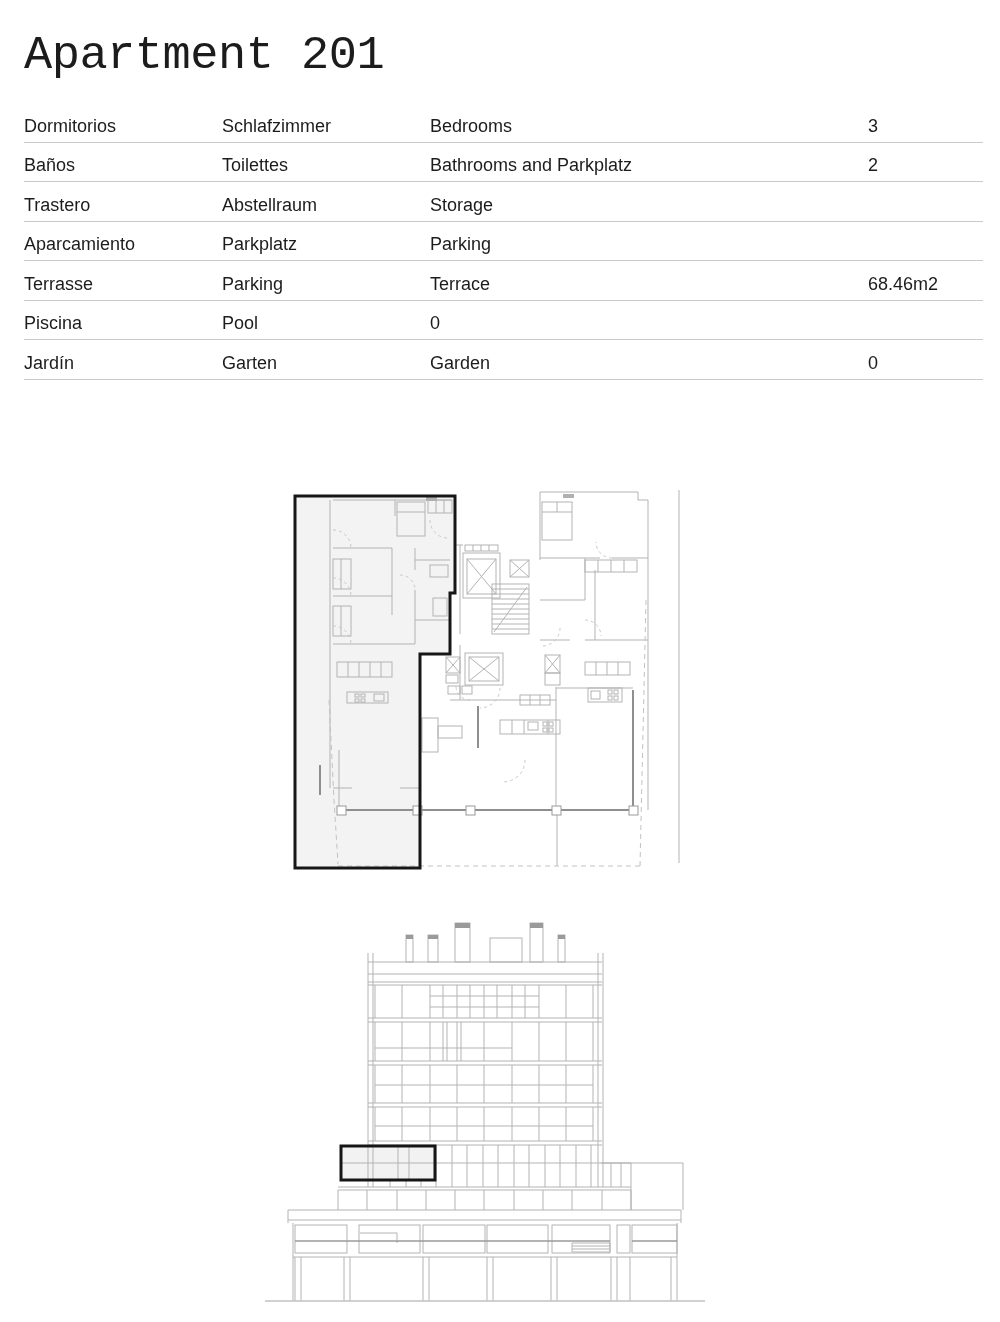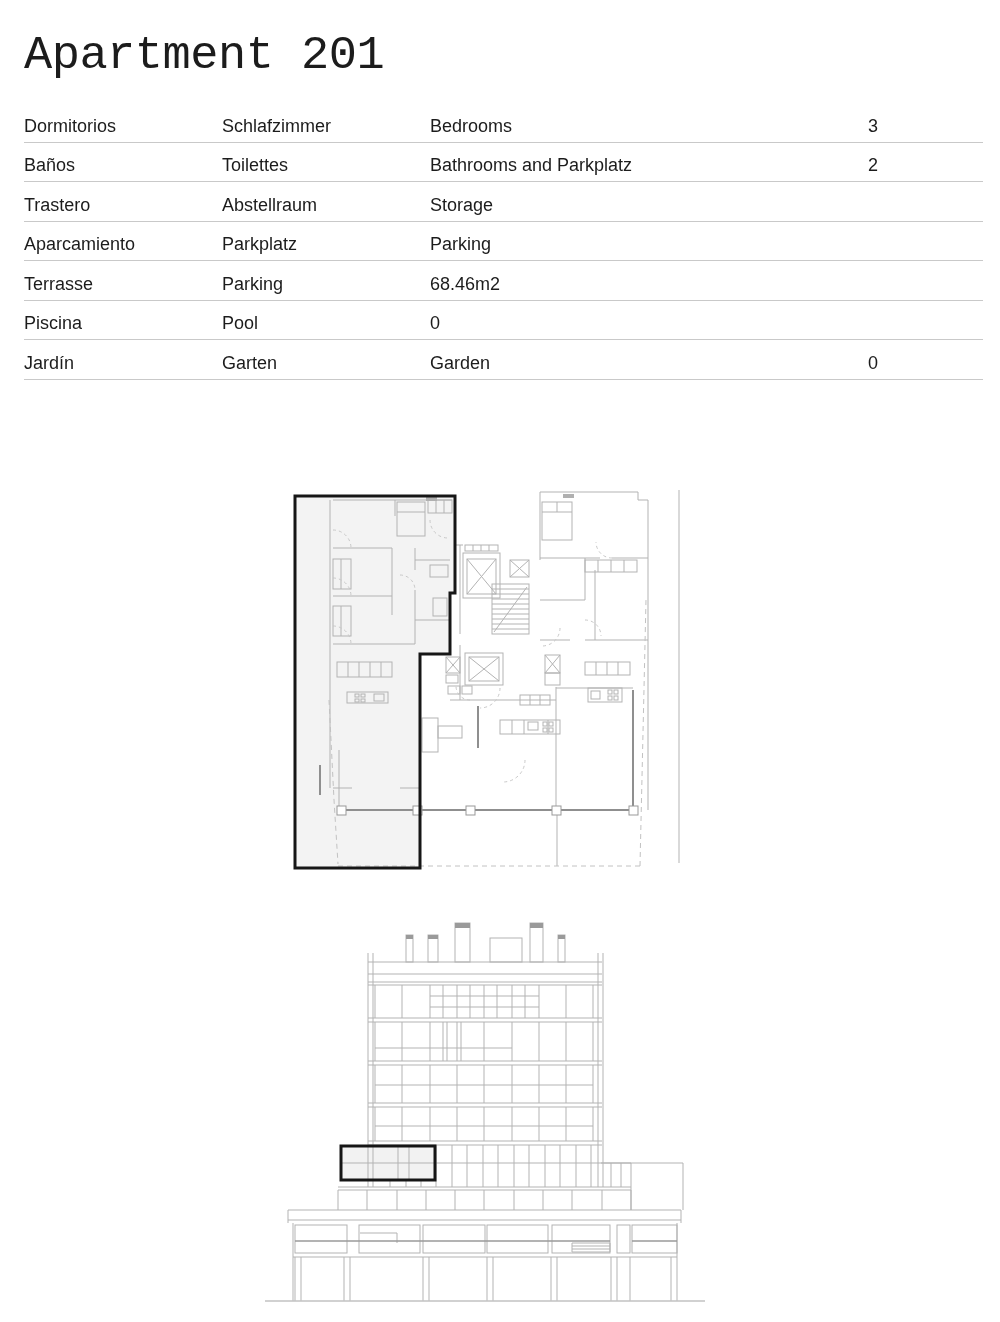--- a/index.html
+++ b/index.html
@@ -48,20 +48,21 @@
     </div>
     <div class="trow">
       <span>Aparcamiento</span>
       <span>Parkplatz</span>
       <span>Parking</span>
       <span></span>
     </div>
     <div class="trow">
       <span>Terrasse</span>
       <span>Parking</span>
+      <span>Terrace</span>
       <span>68.46m2</span>
     </div>
     <div class="trow">
       <span>Piscina</span>
       <span>Pool</span>
       <span>0</span>
     </div>
     <div class="trow">
       <span>Jardín</span>
       <span>Garten</span>

